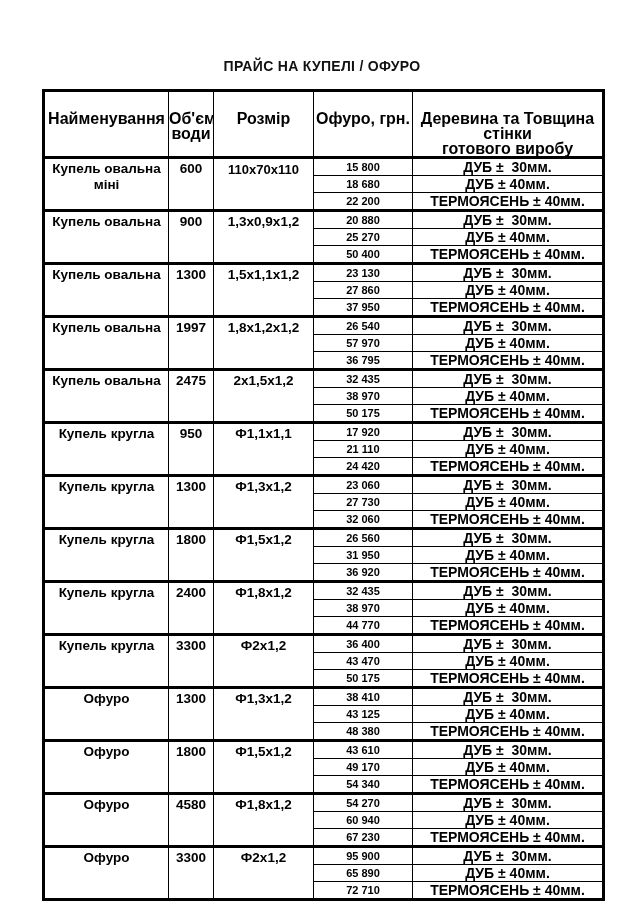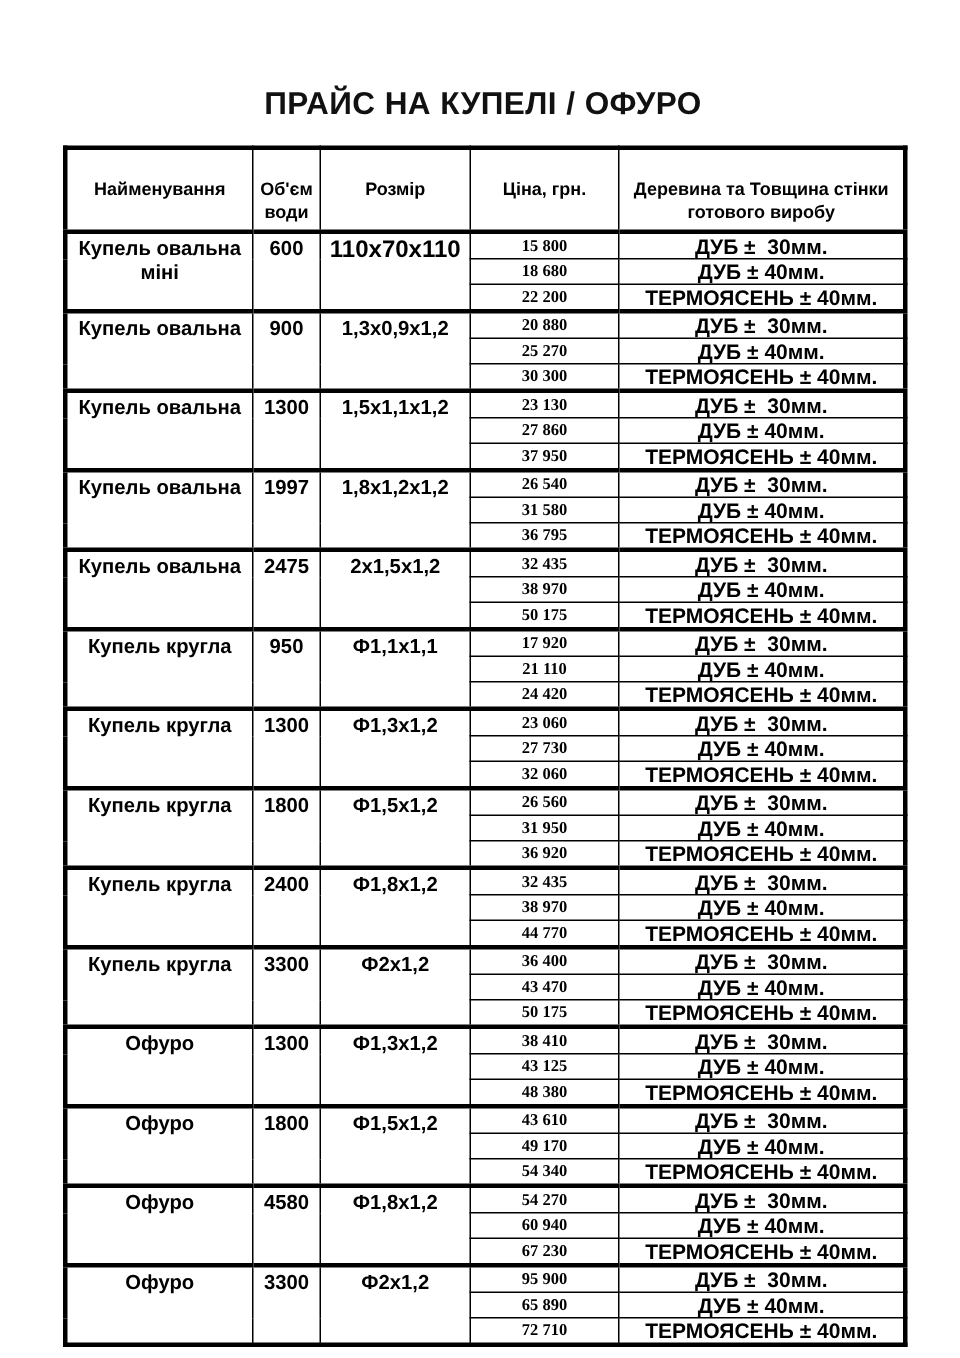--- a/index.html
+++ b/index.html
@@ -16,21 +16,21 @@
     position: relative;
     width: 640px;
     height: 905px;
     overflow: hidden;
     background: #ffffff;
   }
   .doc-title {
     margin: 58px 0 0 42px;
     width: 560px;
     text-align: center;
-    font-size: 21px;
+    font-size: 14px;
     font-weight: bold;
     letter-spacing: 0.3px;
     color: #111111;
   }
   table.price-table {
     border-collapse: collapse;
     table-layout: fixed;
     width: 560px;
     margin: 15px 0 0 42px;
     border: 3px solid #000000;
@@ -40,50 +40,49 @@
     border: 1px solid #000000;
     padding: 0;
     text-align: center;
     overflow: hidden;
   }
   
   .price-table thead th {
     border-bottom: 3px solid #000000;
     height: 34px;
     vertical-align: top;
-    font-size: 12px;
+    font-size: 16px;
     font-weight: bold;
     line-height: 15px;
     padding-top: 19px;
   }
   
   .price-table tbody.group tr:first-child td {
     border-top: 3px solid #000000;
   }
   
   .price-table td.name,
   .price-table td.vol,
   .price-table td.size {
     vertical-align: top;
     font-weight: bold;
     font-size: 13.5px;
     line-height: 16px;
     padding-top: 2px;
   }
   
   .price-table tbody.group:nth-of-type(1) td.size {
-    font-size: 16px;
+    font-size: 13px;
     line-height: 17px;
   }
   .price-table td.price {
     height: 14.4px;
     font-size: 11px;
     font-weight: bold;
     vertical-align: middle;
-    font-family: Liberation Serif, serif;
   }
   .price-table td.wood {
     font-size: 14px;
     font-weight: bold;
     vertical-align: middle;
     white-space: pre;
   }
 </style>
 </head>
 <body>
@@ -106,21 +105,21 @@
           <span>Найменування</span>
         </th>
         <th>
           <span>Об'єм</span><br>
           <span>води</span>
         </th>
         <th>
           <span>Розмір</span>
         </th>
         <th>
-          <span>Ціна, грн.</span>
+          <span>Офуро, грн.</span>
         </th>
         <th>
           <span>Деревина та Товщина стінки</span><br>
           <span>готового виробу</span>
         </th>
       </tr>
     </thead>
 
       <tbody class="group">
         <tr>
@@ -146,21 +145,21 @@
           <td class="vol" rowspan="3">900</td>
           <td class="size" rowspan="3">1,3х0,9х1,2</td>
           <td class="price">20 880</td>
           <td class="wood">ДУБ ±  30мм.</td>
         </tr>
         <tr>
           <td class="price">25 270</td>
           <td class="wood">ДУБ ± 40мм.</td>
         </tr>
         <tr>
-          <td class="price">30 300</td>
+          <td class="price">50 400</td>
           <td class="wood">ТЕРМОЯСЕНЬ ± 40мм.</td>
         </tr>
       </tbody>
 
       <tbody class="group">
         <tr>
           <td class="name" rowspan="3">Купель овальна</td>
           <td class="vol" rowspan="3">1300</td>
           <td class="size" rowspan="3">1,5х1,1х1,2</td>
           <td class="price">23 130</td>
@@ -178,21 +177,21 @@
 
       <tbody class="group">
         <tr>
           <td class="name" rowspan="3">Купель овальна</td>
           <td class="vol" rowspan="3">1997</td>
           <td class="size" rowspan="3">1,8х1,2х1,2</td>
           <td class="price">26 540</td>
           <td class="wood">ДУБ ±  30мм.</td>
         </tr>
         <tr>
-          <td class="price">31 580</td>
+          <td class="price">57 970</td>
           <td class="wood">ДУБ ± 40мм.</td>
         </tr>
         <tr>
           <td class="price">36 795</td>
           <td class="wood">ТЕРМОЯСЕНЬ ± 40мм.</td>
         </tr>
       </tbody>
 
       <tbody class="group">
         <tr>

